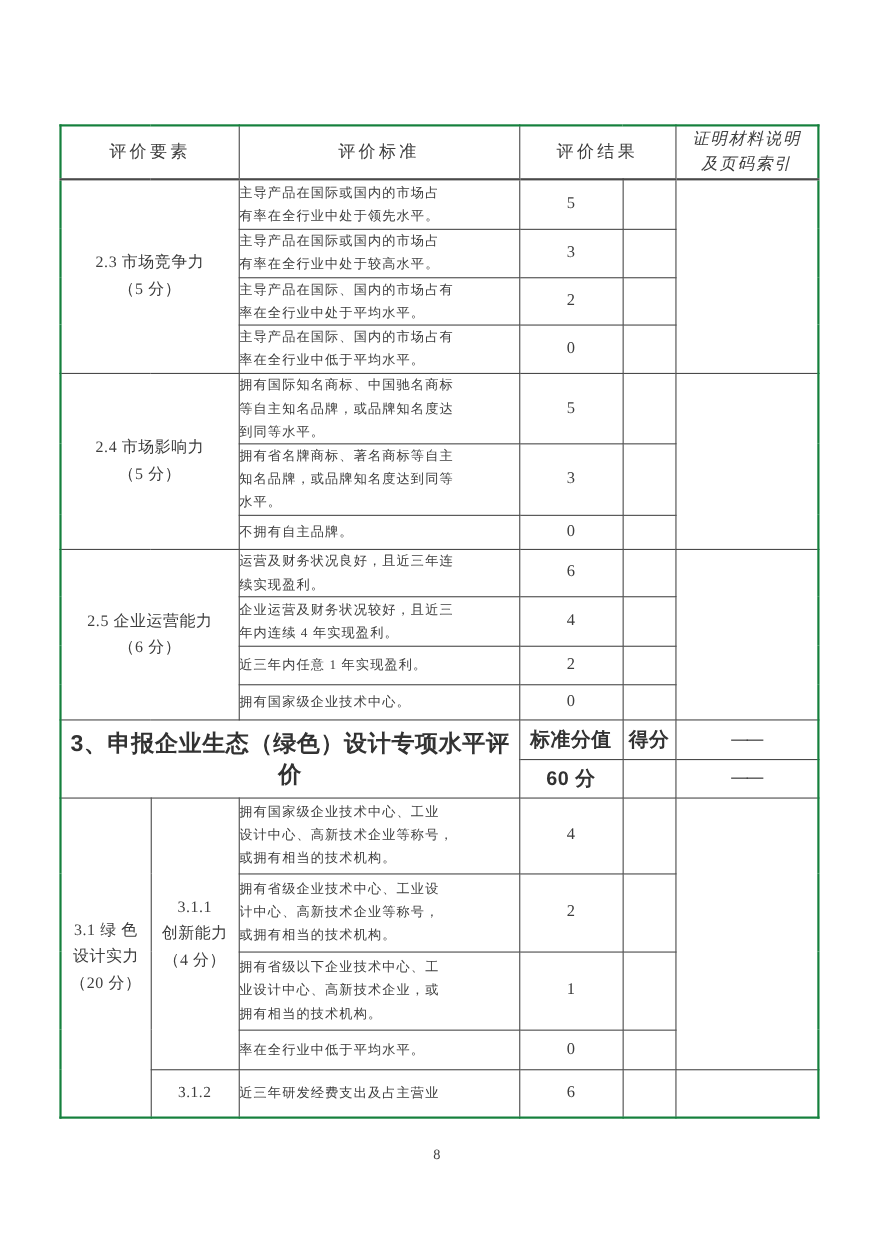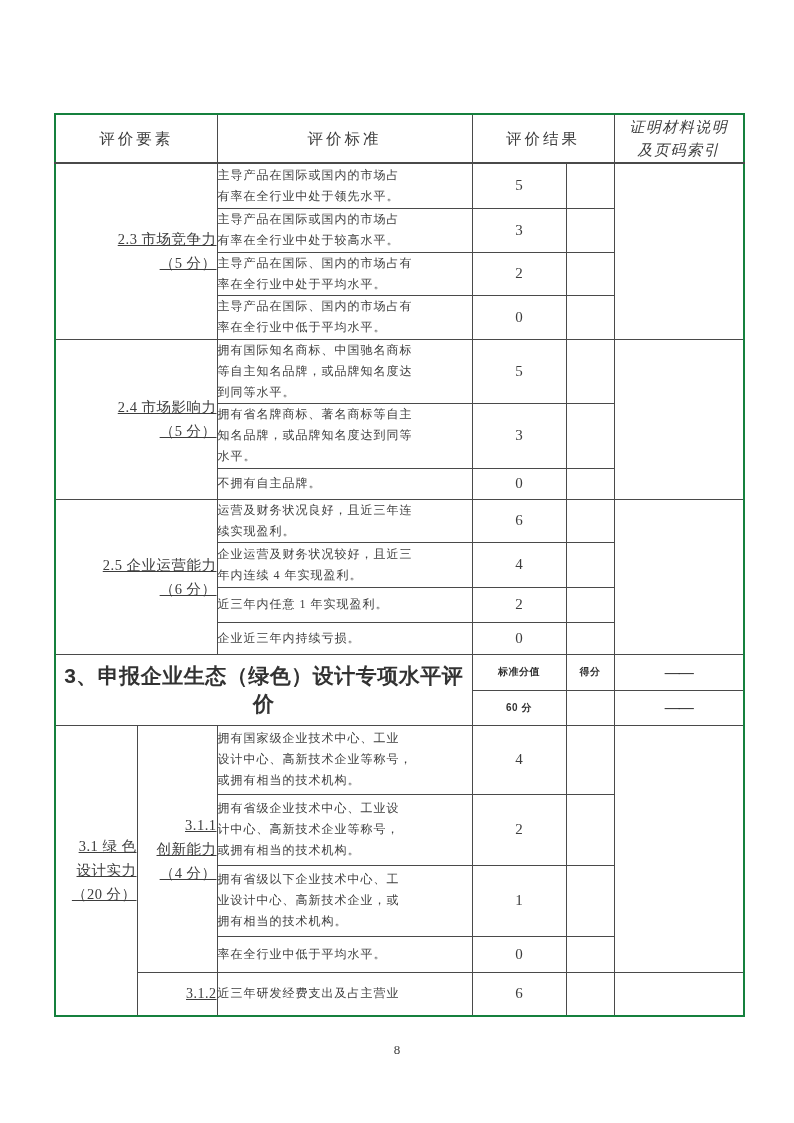--- a/index.html
+++ b/index.html
@@ -32,25 +32,24 @@
     text-align:center;
     font-size:15.5px;
     letter-spacing:3px;
     line-height:23px;
     white-space:pre-line;
   }
   .colhead.small { letter-spacing:1.5px; font-size:15px;font-style:italic; }
 
   .seclabel {
     white-space:pre-line;
-    text-align:right;
+    text-align:center;
     font-size:14.5px;
     line-height:24px;
     letter-spacing:0.5px;
-    text-decoration:underline;
   }
   .criteria {
     white-space:pre-line;
     font-size:12px;
     line-height:21px;
     letter-spacing:1px;
     padding:4px 8px;
     text-align:left;
   }
   .score {
@@ -60,21 +59,21 @@
   .bold-sans {
     font-family:"Liberation Sans", sans-serif;
     font-weight:bold;
     color:#323232;
   }
   .s3title {
     text-align:center;
     font-size:21px;
     letter-spacing:0.5px;
   }
-  .stdcell { text-align:center; font-size:10px; letter-spacing:0.5px; }
+  .stdcell { text-align:center; font-size:18px; letter-spacing:0.5px; }
   .dash {
     text-align:center;
     font-weight:bold;
     letter-spacing:-1px;
     font-size:15px;
     color:#323232;
   }
   .pagenum {
     position:absolute; top:1042px; left:0; width:794px;
     text-align:center;
@@ -171,21 +170,21 @@
 年内连续 4 年实现盈利。</td>
       <td class="score">4</td>
       <td></td>
     </tr>
     <tr style="height:35px">
       <td class="criteria">近三年内任意 1 年实现盈利。</td>
       <td class="score">2</td>
       <td></td>
     </tr>
     <tr style="height:32px">
-      <td class="criteria">企业近三年内持续亏损。</td>
+      <td class="criteria">拥有国家级企业技术中心。</td>
       <td class="score">0</td>
       <td></td>
     </tr>
 
     <tr style="height:36px">
       <td colspan="3" rowspan="2" class="s3title bold-sans">3、申报企业生态（绿色）设计专项水平评价</td>
       <td class="stdcell bold-sans">标准分值</td>
       <td class="stdcell bold-sans">得分</td>
       <td class="dash">——</td>
     </tr>

